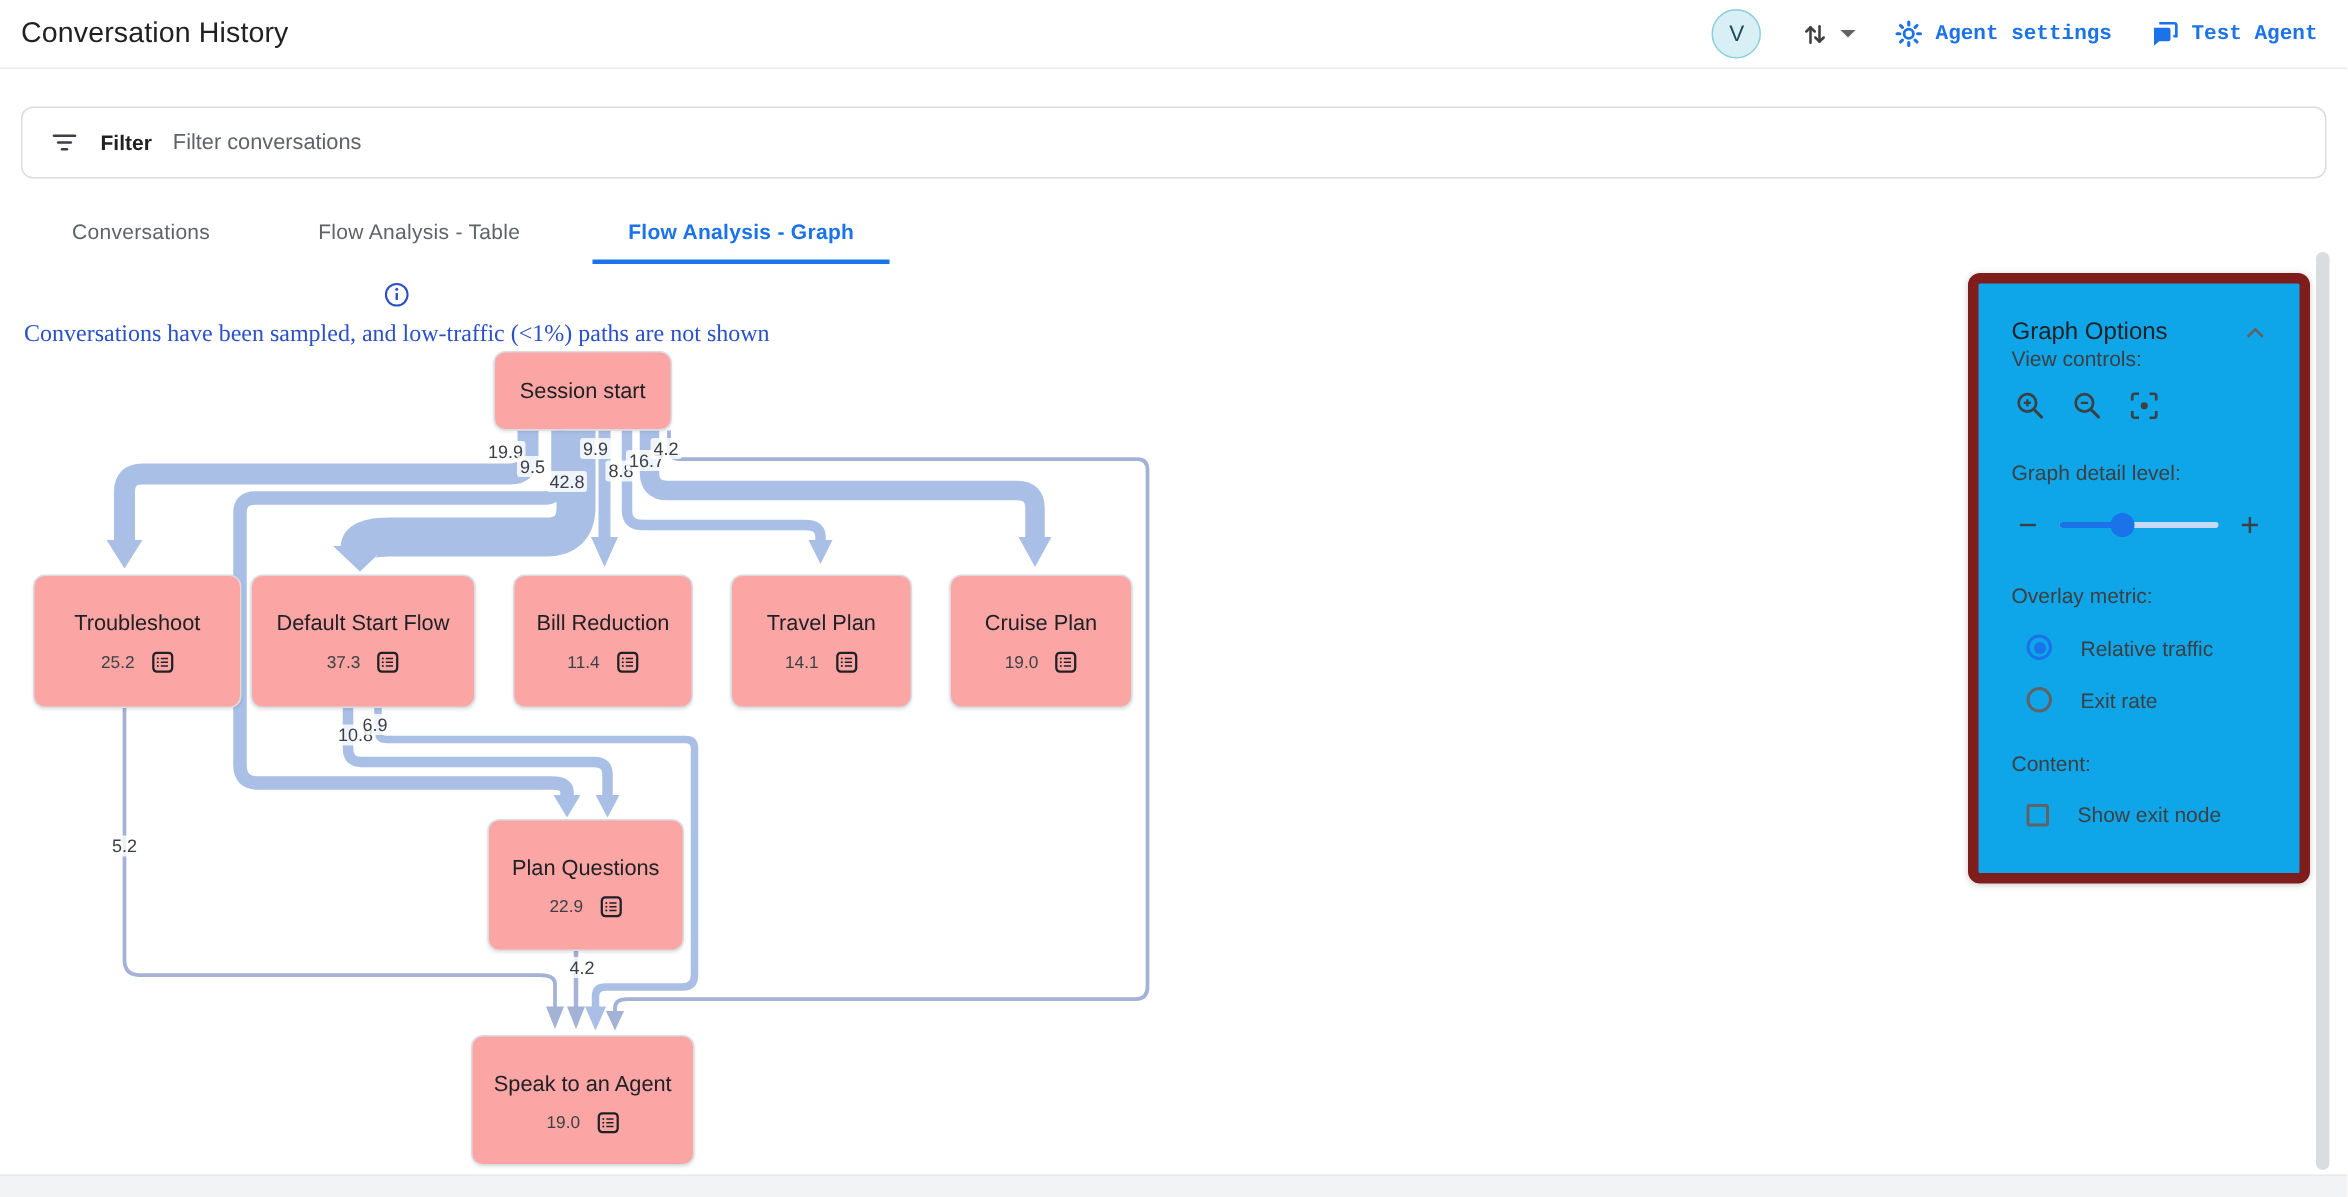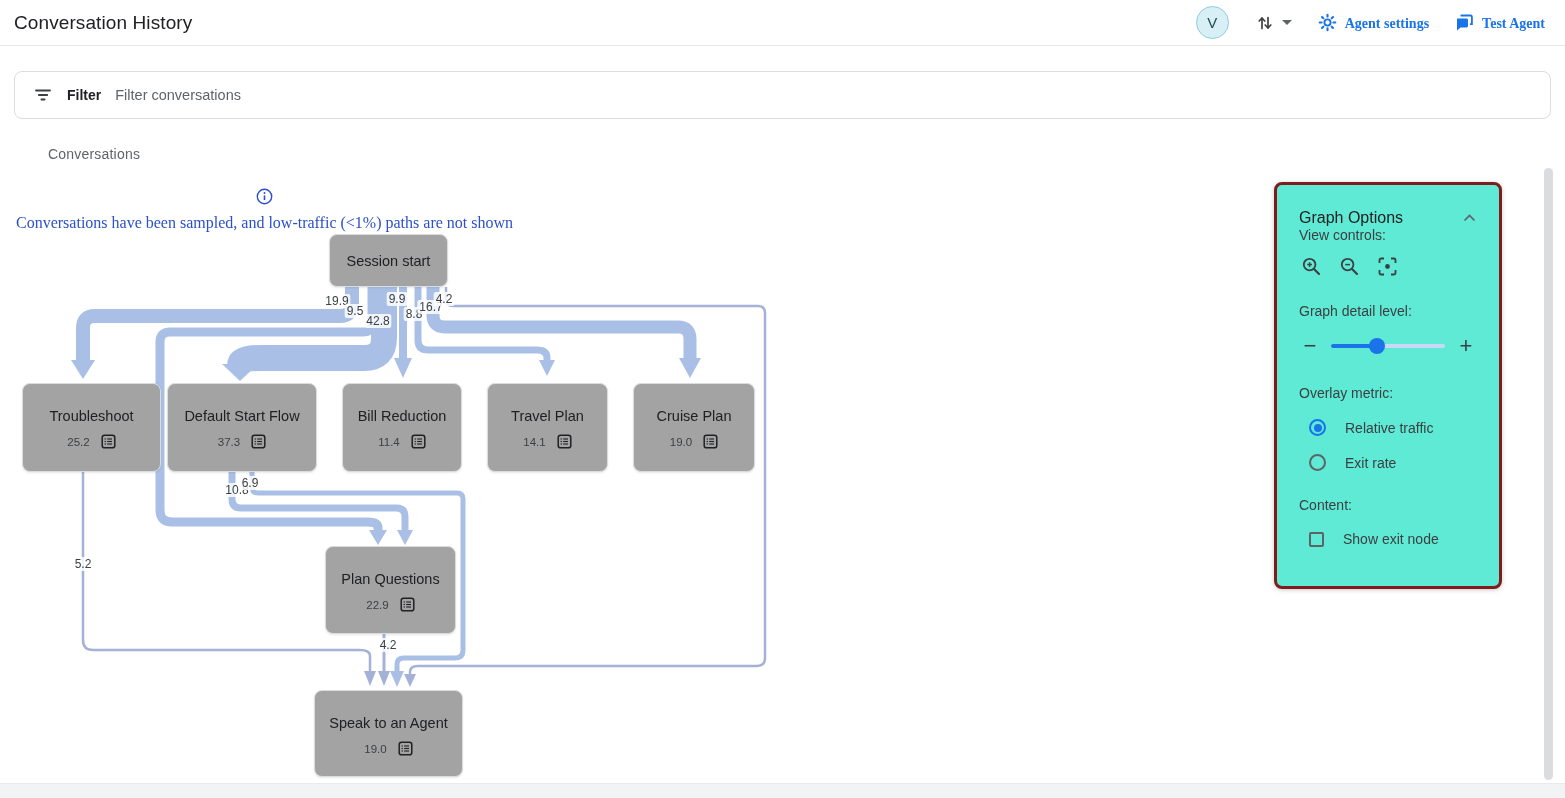--- a/index.html
+++ b/index.html
@@ -10,22 +10,22 @@
   
   .header { position:absolute; top:0; left:0; right:0; height:46px; background:#fff;
     border-bottom:1px solid #e8eaed; display:flex; align-items:center; padding:0 20px 0 14px; }
   .header-title { font-size:19px; color:#202124; letter-spacing:.1px; }
   .header-right { margin-left:auto; display:flex; align-items:center; gap:26px; }
   .avatar { width:33px; height:33px; border-radius:50%; background:#d8eff5; border:1.5px solid #8bcfdc;
     display:flex; align-items:center; justify-content:center; font-size:15px; color:#204d55; cursor:pointer; }
   .sortctl { display:flex; align-items:center; gap:7px; cursor:pointer; }
   .caret { width:0; height:0; border-left:5px solid transparent; border-right:5px solid transparent;
     border-top:5px solid #5f6368; }
-  .hbtn { display:flex; align-items:flex-end; gap:8px; color:#1a73e8; font-size:14px; font-weight:bold;
-    background:none; border:none; cursor:pointer; font-family:Liberation Serif, serif; }
+  .hbtn { display:flex; align-items:center; gap:8px; color:#1a73e8; font-size:14px; font-weight:bold;
+    background:none; border:none; cursor:pointer; font-family:Liberation Mono, monospace; }
 
   
   .filter-bar { position:absolute; left:14px; right:14px; top:71px; height:48px; background:#fff;
     border:1px solid #dadce0; border-radius:8px; display:flex; align-items:center; gap:14px;
     padding:0 18px; cursor:text; }
   .filter-label { font-size:14px; font-weight:bold; color:#202124; }
   .filter-placeholder { font-size:14.5px; color:#5f6368; }
 
   
   .tabs { position:absolute; left:24px; top:134px; height:42px; display:flex; gap:24px; }
@@ -33,33 +33,33 @@
     background:none; border:none; border-bottom:3px solid transparent; cursor:pointer;
     font-family:inherit; letter-spacing:.2px; }
   .tab.active { color:#1a73e8; border-bottom-color:#1a73e8; font-weight:bold; }
 
   
   .notice { position:absolute; left:16px; top:188px; display:flex; align-items:center; gap:9px;
     color:#2b51c7; font-family:"Liberation Serif", serif; font-size:16px;flex-direction:column; }
 
   
   .flow-svg { position:absolute; left:0; top:0; }
-  .node { position:absolute; background:#a3a3a3; border:1px solid #dadce0; border-radius:8px;
+  .node { position:absolute; background:#fca5a5; border:1px solid #dadce0; border-radius:8px;
     box-shadow:0 1px 2px rgba(60,64,67,.12); display:flex; flex-direction:column; align-items:center;
     padding-top:24px; gap:10px; cursor:pointer; }
   .node.start { justify-content:center; padding-top:0; }
   .node-title { font-size:14.5px; color:#202124; }
   .node-meta { display:flex; align-items:center; gap:11px; }
   .node-value { font-size:11.5px; color:#3c4043; }
   .elabel { position:absolute; transform:translate(-50%,-50%); font-size:12px; color:#3c4043;
     background:rgba(255,255,255,.82); padding:0 2px; border-radius:2px; white-space:nowrap; }
 
   
-  .panel { position:absolute; left:1274px; top:182px; width:228px; height:407px; background:#5eead4;
-    border-radius:8px; border:3px solid #7f1d1d; box-shadow:0 1px 4px rgba(60,64,67,.28);
+  .panel { position:absolute; left:1312px; top:182px; width:228px; height:407px; background:#0ea5e9;
+    border-radius:8px; border:7px solid #7f1d1d; box-shadow:0 1px 4px rgba(60,64,67,.28);
     padding:24px 22px; }
   .panel-titlerow { display:flex; align-items:center; justify-content:space-between; }
   .panel-title { font-size:16px; color:#202124; }
   .panel-label { font-size:14px; color:#3c4043; }
   .viewctl-row { display:flex; align-items:center; gap:17px; margin:13px 0 26px 2px; }
   .icon-btn { background:none; border:none; padding:0; cursor:pointer; line-height:0; }
   .slider-row { display:flex; align-items:center; margin:16px 0 28px; }
   .pm-btn { background:none; border:none; font-size:22px; color:#3c4043; cursor:pointer; line-height:1;
     width:22px; font-family:inherit; }
   .slider { position:relative; flex:1; height:16px; margin:0 10px; cursor:pointer; }
@@ -137,20 +137,22 @@
           <path d="M5.8,10 L14.2,10"></path>
           <path d="M8.4,14.5 L11.6,14.5"></path>
       </g>
     </svg>
     <span class="filter-label">Filter</span>
     <span class="filter-placeholder">Filter conversations</span>
   </div>
 
   <div class="tabs">
     <button class="tab">Conversations</button>
+    <button class="tab">Flow Analysis - Table</button>
+    <button class="tab active">Flow Analysis - Graph</button>
   </div>
 
   <div class="notice">
     <svg width="17" height="17" viewBox="0 0 17 17">
       <circle cx="8.5" cy="8.5" r="7.2" fill="none" stroke="#2b51c7" stroke-width="1.4"></circle>
       <circle cx="8.5" cy="4.9" r="1" fill="#2b51c7"></circle>
       <path d="M8.5,7.4 L8.5,12" stroke="#2b51c7" stroke-width="1.6"></path>
     </svg>
     <span>Conversations have been sampled, and low-traffic (&lt;1%) paths are not shown</span>
   </div>

